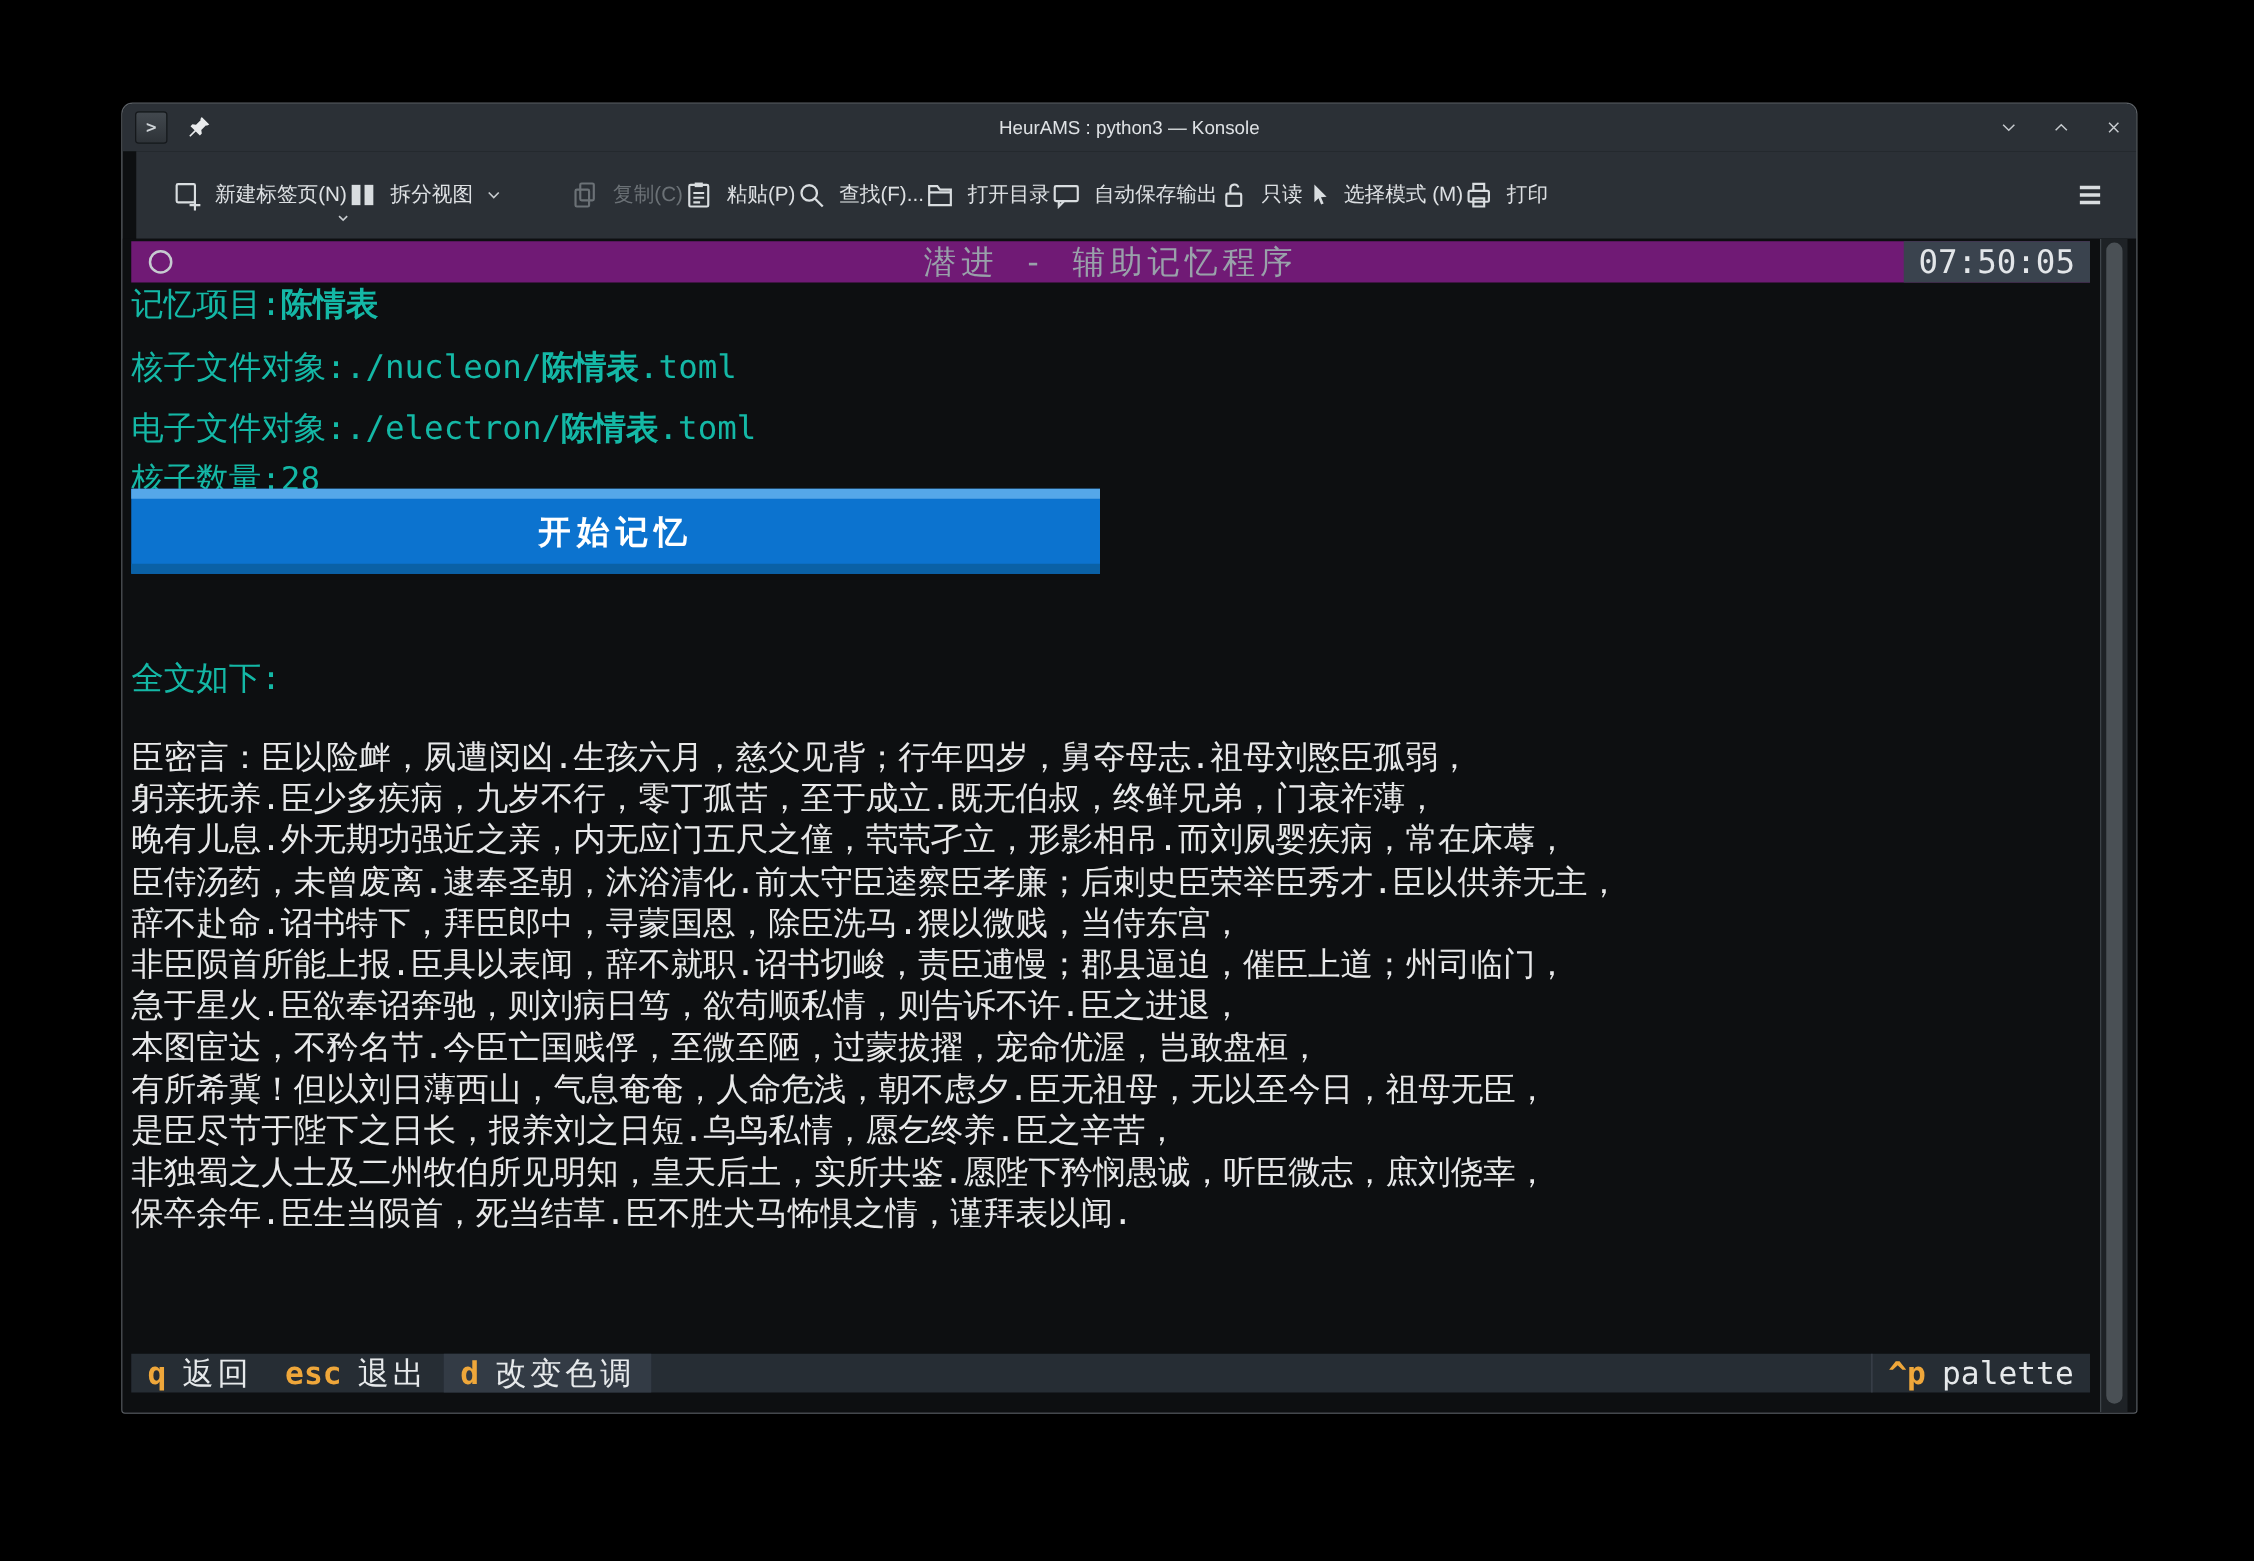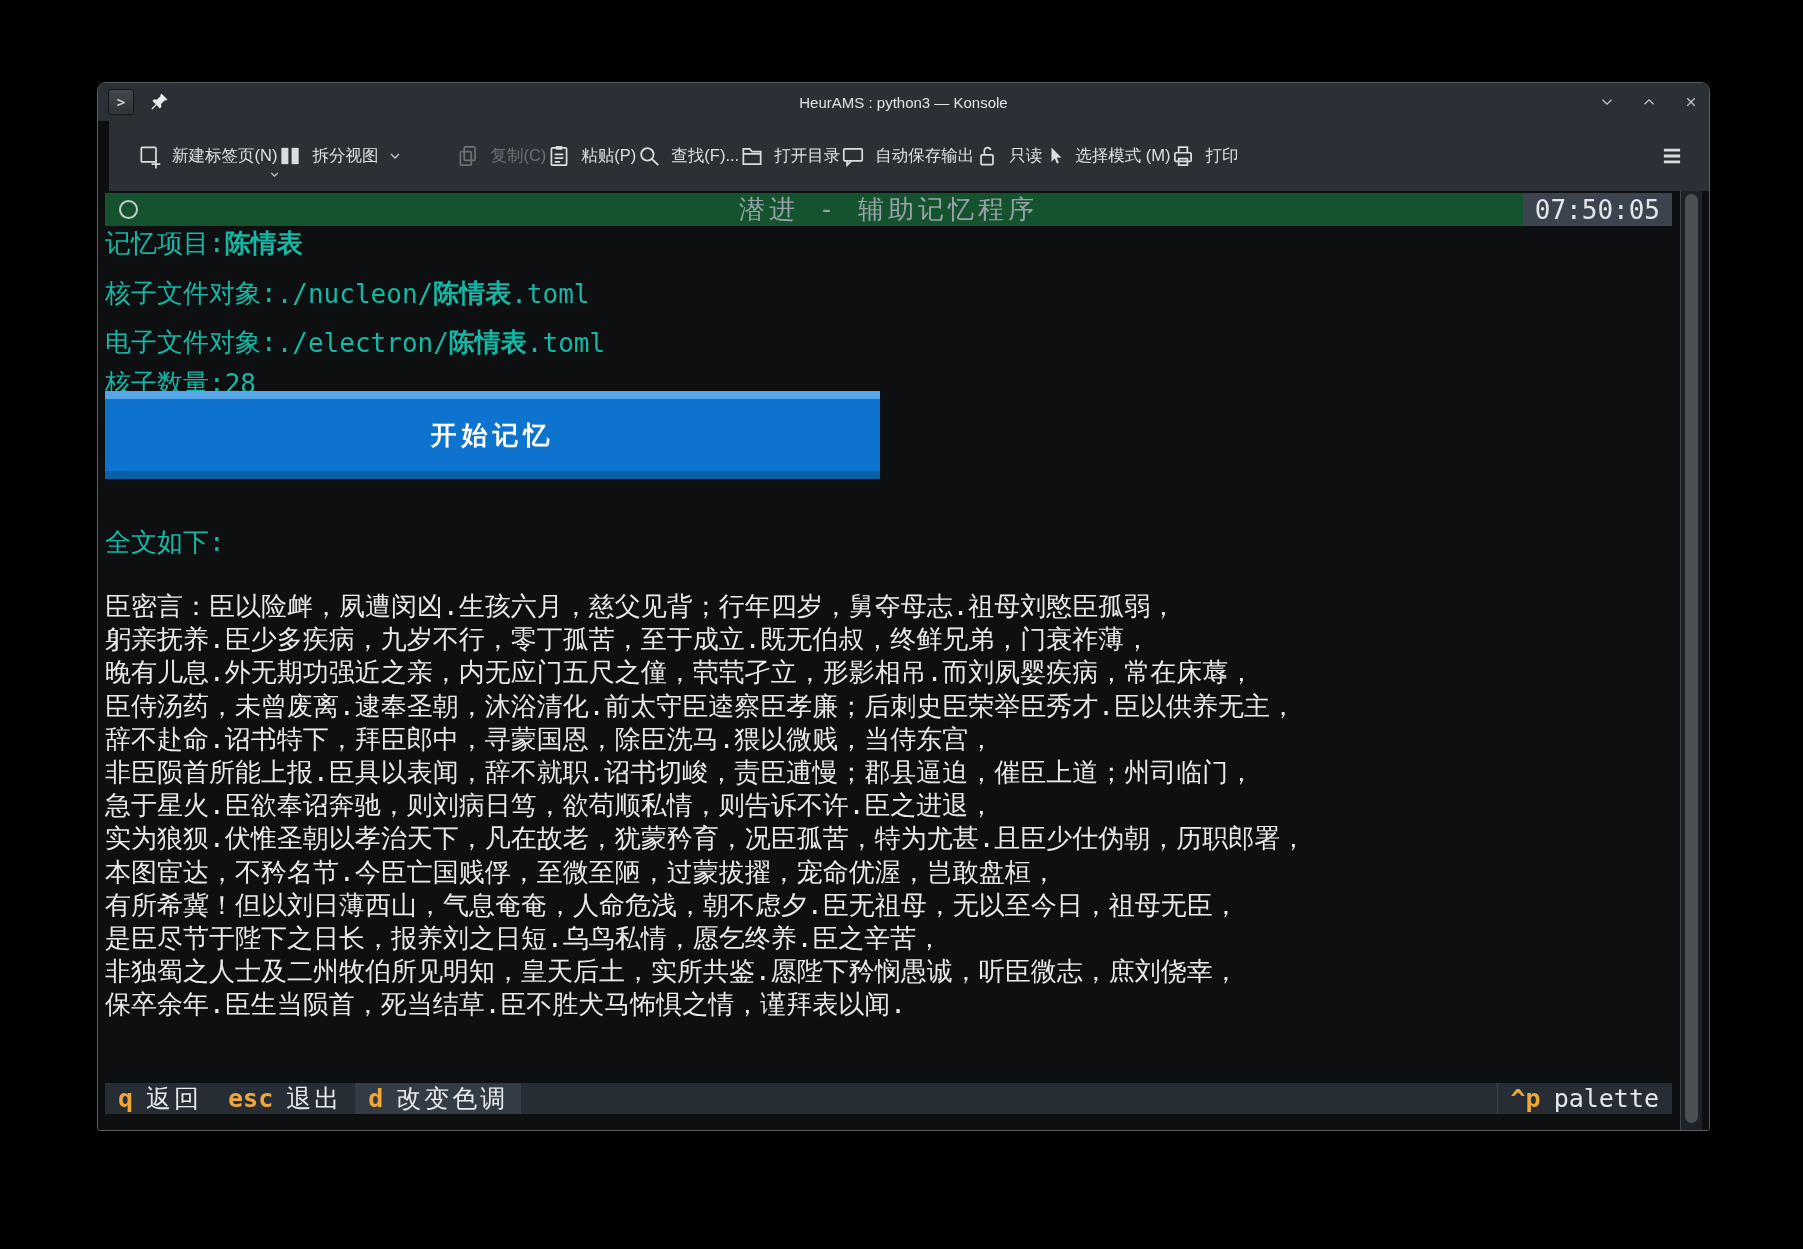--- a/index.html
+++ b/index.html
@@ -22,30 +22,30 @@
   
   .toolbar{height:70px;background:#2b3036;display:flex;align-items:center;padding:0 24px 0 28px;margin-left:11px;}
   .titem{position:relative;display:flex;align-items:center;gap:9px;color:#dde0e3;font-size:16.5px;white-space:nowrap;}
   .titem.disabled{color:#6b7176;}
   .titem svg{flex:0 0 auto;}
   .sub-chevron{position:absolute;right:-4px;bottom:-12px;}
   .hamburger{margin-left:auto;}
   
   .terminal{position:relative;height:939px;background:#0d0f11;overflow:hidden;
             font-family:"DejaVu Sans Mono",monospace;color:#e8e9ea;}
-  .appheader{position:absolute;left:7px;top:2px;width:1567px;height:33px;background:#14532d;
+  .appheader{position:absolute;left:7px;top:2px;width:1567px;height:33px;background:#701a75;
              display:flex;align-items:center;box-sizing:border-box;}
   .ring{width:15px;height:15px;border:2px solid #c6cbd0;border-radius:50%;margin-left:14px;flex:0 0 auto;}
   .apptitle{position:absolute;left:0;right:0;text-align:center;color:#99a1aa;font-size:26px;letter-spacing:4px;white-space:nowrap;}
   .clock{margin-left:auto;height:33px;background:#3a434e;color:#e3e6e9;font-size:26px;
          display:flex;align-items:center;padding:0 12px;position:relative;}
   .t-line{position:absolute;left:7px;height:33px;display:flex;align-items:center;
           white-space:nowrap;font-size:26px;color:#14b8a6;max-width:1560px;overflow:hidden;}
   .b{font-weight:bold;}
-  .startbtn{position:absolute;left:7px;top:200px;width:775px;height:88px;background:#0c73cf;
+  .startbtn{position:absolute;left:7px;top:200px;width:775px;height:68px;background:#0c73cf;
             border:none;padding:0;cursor:pointer;display:flex;align-items:center;justify-content:center;}
   .startbtn .edge-top{position:absolute;left:0;right:0;top:0;height:8px;background:#55a7e9;}
   .startbtn .edge-bottom{position:absolute;left:0;right:0;bottom:0;height:8px;background:#0a61a6;}
   .startbtn .blabel{color:#fff;font-weight:bold;font-size:26px;letter-spacing:5px;
             font-family:"DejaVu Sans Mono",monospace;}
   .fulltext{position:absolute;left:7px;top:399px;width:1567px;overflow:hidden;}
   .ft-line{height:33.2px;line-height:33.2px;font-size:26px;color:#e8e9ea;white-space:nowrap;overflow:hidden;}
   
   .footer{position:absolute;left:7px;top:892px;width:1567px;height:31px;background:#262d34;
           display:flex;align-items:center;font-size:25px;box-sizing:border-box;}
@@ -217,21 +217,20 @@
       <div class="t-line" style="top:335px;">全文如下:</div>
 
       <div class="fulltext">
         <div class="ft-line">臣密言：臣以险衅，夙遭闵凶.生孩六月，慈父见背；行年四岁，舅夺母志.祖母刘愍臣孤弱，</div>
         <div class="ft-line">躬亲抚养.臣少多疾病，九岁不行，零丁孤苦，至于成立.既无伯叔，终鲜兄弟，门衰祚薄，</div>
         <div class="ft-line">晚有儿息.外无期功强近之亲，内无应门五尺之僮，茕茕孑立，形影相吊.而刘夙婴疾病，常在床蓐，</div>
         <div class="ft-line">臣侍汤药，未曾废离.逮奉圣朝，沐浴清化.前太守臣逵察臣孝廉；后刺史臣荣举臣秀才.臣以供养无主，</div>
         <div class="ft-line">辞不赴命.诏书特下，拜臣郎中，寻蒙国恩，除臣洗马.猥以微贱，当侍东宫，</div>
         <div class="ft-line">非臣陨首所能上报.臣具以表闻，辞不就职.诏书切峻，责臣逋慢；郡县逼迫，催臣上道；州司临门，</div>
         <div class="ft-line">急于星火.臣欲奉诏奔驰，则刘病日笃，欲苟顺私情，则告诉不许.臣之进退，</div>
-        <div class="ft-line">实为狼狈.伏惟圣朝以孝治天下，凡在故老，犹蒙矜育，况臣孤苦，特为尤甚.且臣少仕伪朝，历职郎署，</div>
         <div class="ft-line">本图宦达，不矜名节.今臣亡国贱俘，至微至陋，过蒙拔擢，宠命优渥，岂敢盘桓，</div>
         <div class="ft-line">有所希冀！但以刘日薄西山，气息奄奄，人命危浅，朝不虑夕.臣无祖母，无以至今日，祖母无臣，</div>
         <div class="ft-line">是臣尽节于陛下之日长，报养刘之日短.乌鸟私情，愿乞终养.臣之辛苦，</div>
         <div class="ft-line">非独蜀之人士及二州牧伯所见明知，皇天后土，实所共鉴.愿陛下矜悯愚诚，听臣微志，庶刘侥幸，</div>
         <div class="ft-line">保卒余年.臣生当陨首，死当结草.臣不胜犬马怖惧之情，谨拜表以闻.</div>
       </div>
 
       <div class="footer">
         <div class="fbind">
           <span class="fkey">q</span>

